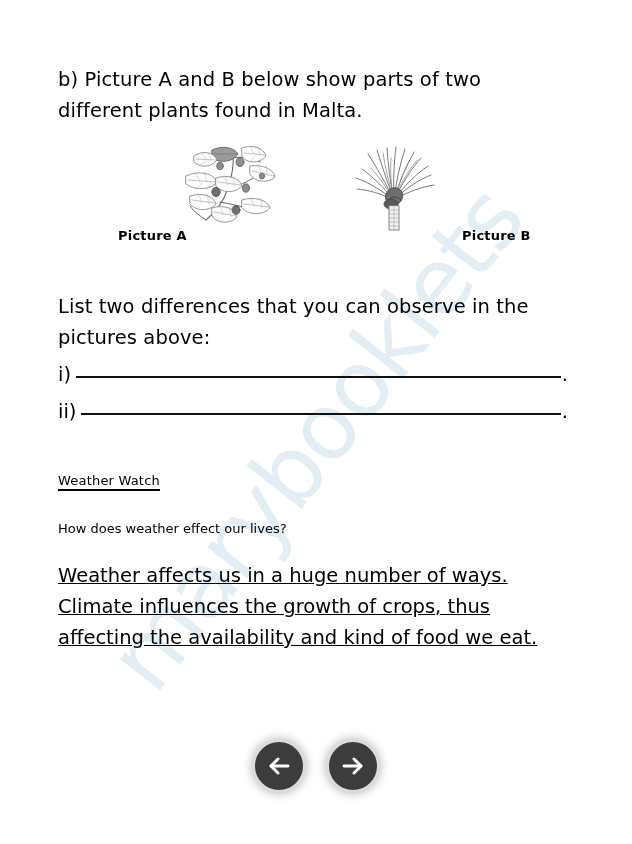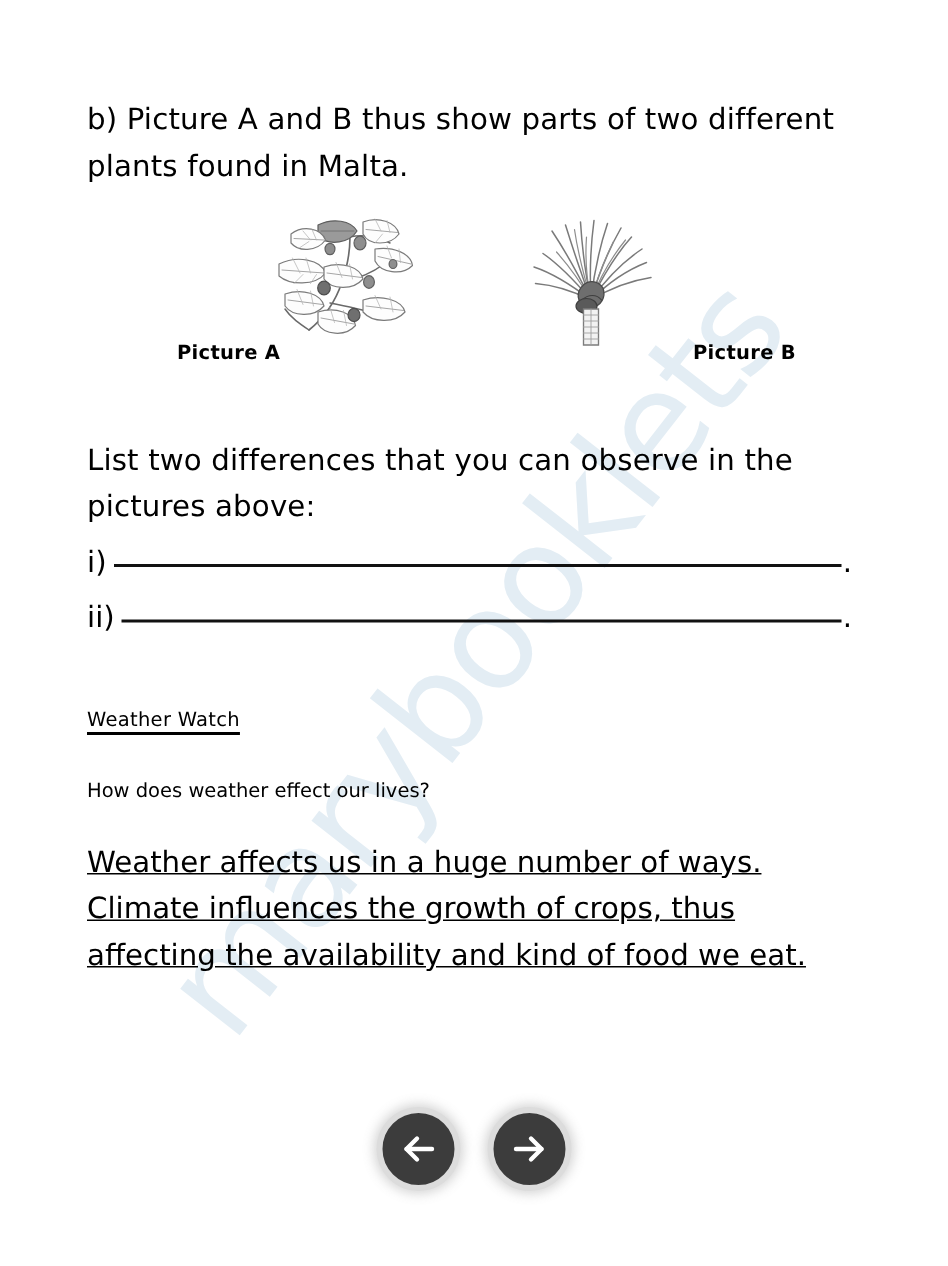--- a/index.html
+++ b/index.html
@@ -171,21 +171,21 @@
 </style>
 </head>
 <body>
 
 <div class="page">
 
   <div class="watermark">marybooklets</div>
 
   <div class="content">
 
-    <p class="q-text">b) Picture A and B thus show parts of two different plants found in Malta.</p>
+    <p class="q-text">b) Picture A and B below show parts of two different plants found in Malta.</p>
 
     <div class="figure-row">
 
       <div class="figure fig-a">
         <svg class="fig-art" width="108" height="88" viewBox="0 0 108 88" fill="none" stroke="#7b7b7b" stroke-width="0.8">
           <g stroke-linecap="round" stroke-linejoin="round">
 
             <path d="M30 78 C40 70 48 58 52 46 C56 34 58 22 57 12" stroke="#6a6a6a" stroke-width="1.1"></path>
             <path d="M52 46 C62 44 72 40 80 34" stroke="#6a6a6a" stroke-width="1"></path>
             <path d="M44 60 C54 62 66 64 76 68" stroke="#6a6a6a" stroke-width="1"></path>

